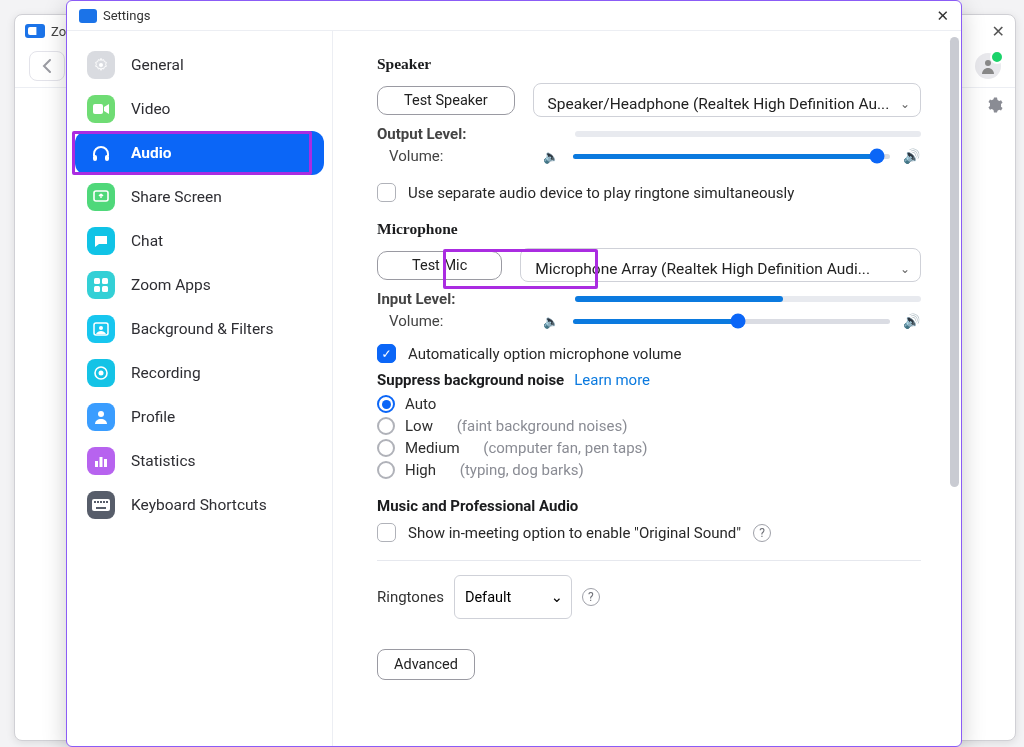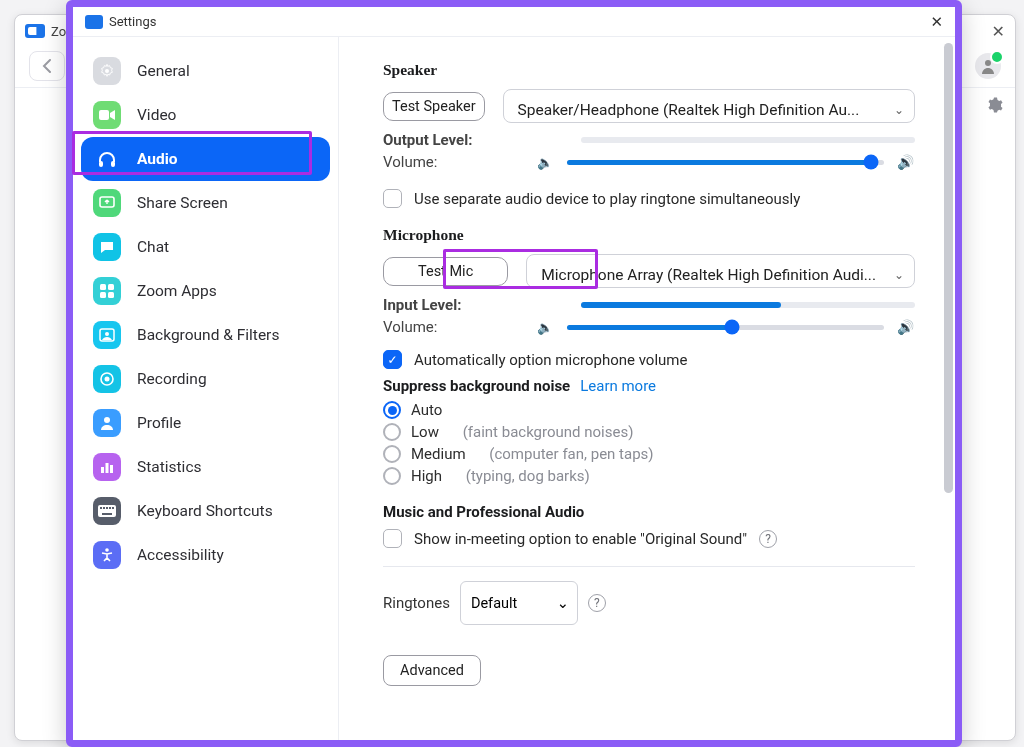--- a/index.html
+++ b/index.html
@@ -15,21 +15,21 @@
   .bgwin .row2 { display:flex; align-items:center; justify-content:space-between; padding:6px 14px; }
   .bgwin .backbtn { width:36px; height:30px; border:1px solid #e3e3ea; border-radius:8px; display:flex; align-items:center; justify-content:center; color:#888; }
   .bgwin .avatar { width:26px; height:26px; border-radius:50%; background:#e8e8ec; position:relative; display:flex; align-items:center; justify-content:center; }
   .bgwin .avatar::after { content:""; position:absolute; top:-3px; right:-3px; width:10px;height:10px;background:#1bd36a;border-radius:50%;border:2px solid #fff; }
 
   .tabbar { border-top:1px solid #eceef3; padding:6px 10px; display:flex; justify-content:flex-end; gap:18px; }
   .tabbar .tabx { width:22px; height:22px; display:flex;align-items:center;justify-content:center;color:#0b7adf;font-weight:600; }
   .tabbar .gear { color:#7a7a84; }
 
   
-  .settings { position:absolute; left:66px; top:0; width:896px; height:747px; background:#fff; border:7px solid #8b5cf6; border-radius:6px; box-shadow:0 6px 24px rgba(0,0,0,.2); display:flex; flex-direction:column; }
+  .settings { position:absolute; left:66px; top:0; width:896px; height:747px; background:#fff; border:1px solid #8b5cf6; border-radius:6px; box-shadow:0 6px 24px rgba(0,0,0,.2); display:flex; flex-direction:column; }
   .settings .titlebar { height:30px; display:flex; align-items:center; justify-content:space-between; padding:0 12px; border-bottom:1px solid #eceef3; }
   .settings .titlebar .t { display:flex; align-items:center; gap:6px; font-size:13px; color:#333; }
   .settings .titlebar .zoomlogo2 { width:18px; height:14px; background:#1b73e8; border-radius:3px; display:inline-block; position:relative; }
   .settings .closebtn { cursor:pointer; font-size:15px; color:#333; }
 
   .settings .body { display:flex; flex:1; overflow:hidden; }
   .sidebar { width:266px; border-right:1px solid #eceef3; padding:12px 8px 12px 8px; }
   .side-item { display:flex; align-items:center; gap:16px; height:44px; padding:0 12px; border-radius:12px; color:#2e2e33; font-size:15.5px; cursor:pointer; }
   .side-item.active { background:#0b66f7; color:#fff; font-weight:700; }
   .side-item .ico { width:28px; height:28px; border-radius:8px; display:flex; align-items:center; justify-content:center; color:#fff; font-size:14px; }
@@ -48,31 +48,31 @@
   .ico.acc { background:#5b6df5; }
 
   .highlight-audio { position:absolute; left:72px; top:131px; width:240px; height:44px; border:3px solid #aa2ce1; border-radius:2px; pointer-events:none; }
   .highlight-mic  { position:absolute; left:443px; top:249px; width:155px; height:40px; border:3px solid #aa2ce1; border-radius:2px; pointer-events:none; }
 
   .content { flex:1; padding:24px 40px 12px 44px; overflow:hidden; position:relative; }
   .scrollbar { position:absolute; right:2px; top:6px; width:9px; height:450px; background:#c9cbd2; border-radius:5px; }
 
   h3 { font-size:15.5px; font-weight:700; color:#1b1c1e; margin-bottom:10px;font-family:Liberation Serif, serif; }
   .rowflex { display:flex; align-items:center; gap:18px; margin-bottom:8px; }
-  .pillbtn { border:1px solid #9a9aa2; border-radius:10px; padding:5px 8px; font-size:14.5px; background:#fff; color:#222; cursor:pointer; }
+  .pillbtn { border:1px solid #9a9aa2; border-radius:10px; padding:5px 26px; font-size:14.5px; background:#fff; color:#222; cursor:pointer; }
   .select { flex:1; height:34px; border:1px solid #cfd1d8; border-radius:8px; display:flex; align-items:center; justify-content:space-between; padding:8px 10px 0 14px; font-size:15.5px; color:#222; cursor:pointer; min-width:0; }
   .select .chev { color:#666; font-size:12px; }
   .select .seltxt { white-space:nowrap; overflow:hidden; text-overflow:ellipsis; }
 
   .labelrow { display:flex; align-items:center; gap:58px; font-size:15px; color:#444; margin:6px 0 4px 0; }
   .labelrow .lab { width:140px;font-weight:bold; }
   .bar { flex:1; height:6px; background:#e8eaef; border-radius:4px; position:relative; }
   .bar .fill { position:absolute; left:0; top:0; bottom:0; background:#0b7adf; border-radius:4px; }
 
-  .volrow { display:flex; align-items:center; gap:14px; font-size:15px; color:#444; margin:2px 0 8px 0; }
+  .volrow { display:flex; align-items:center; gap:14px; font-size:15px; color:#444; margin:2px 0 8px 12px; }
   .volrow .lab { width:140px; }
   .sldicon { color:#0b7adf; font-size:13px; }
   .track { flex:1; height:5px; background:#dadce3; border-radius:4px; position:relative; }
   .track .tfill { position:absolute; left:0; top:0; bottom:0; background:#0b7adf; border-radius:4px; }
   .track .knob { position:absolute; top:50%; transform:translate(-50%,-50%); width:15px;height:15px;background:#0b66f7;border-radius:50%; }
   .righticon { color:#6a6b71; font-size:14px; }
 
   .chkrow { display:flex; align-items:center; gap:12px; font-size:15px; color:#282828; margin:8px 0; }
   .cbox { width:19px; height:19px; border:1.5px solid #b0b2b9; border-radius:5px; display:inline-flex;align-items:center;justify-content:center; cursor:pointer; }
   .cbox.checked { background:#0b66f7; border-color:#0b66f7; color:#fff; font-size:12px; }
@@ -244,29 +244,20 @@
                 <rect x="5" y="2" width="2" height="2"></rect>
                 <rect x="8" y="2" width="2" height="2"></rect>
                 <rect x="11" y="2" width="2" height="2"></rect>
                 <rect x="14" y="2" width="2" height="2"></rect>
                 <rect x="4" y="8" width="10" height="2"></rect>
               </g>
             </svg>
           </span>
           <span>Keyboard Shortcuts</span>
         </div>
-      <div class="side-item">
-          <span class="ico acc">
-            <svg width="16" height="16" viewBox="0 0 16 16">
-              <circle cx="8" cy="3" r="1.8" fill="#fff"></circle>
-              <path d="M3 6l5 1 5-1M8 7v4m-3 3 3-3 3 3" stroke="#fff" stroke-width="1.6" fill="none"></path>
-            </svg>
-          </span>
-          <span>Accessibility</span>
-        </div>
     </div>
 
     <div class="content">
       <div class="scrollbar"></div>
 
       
       <h3>Speaker</h3>
       <div class="rowflex">
         <button class="pillbtn">Test Speaker</button>
         <div class="select">

